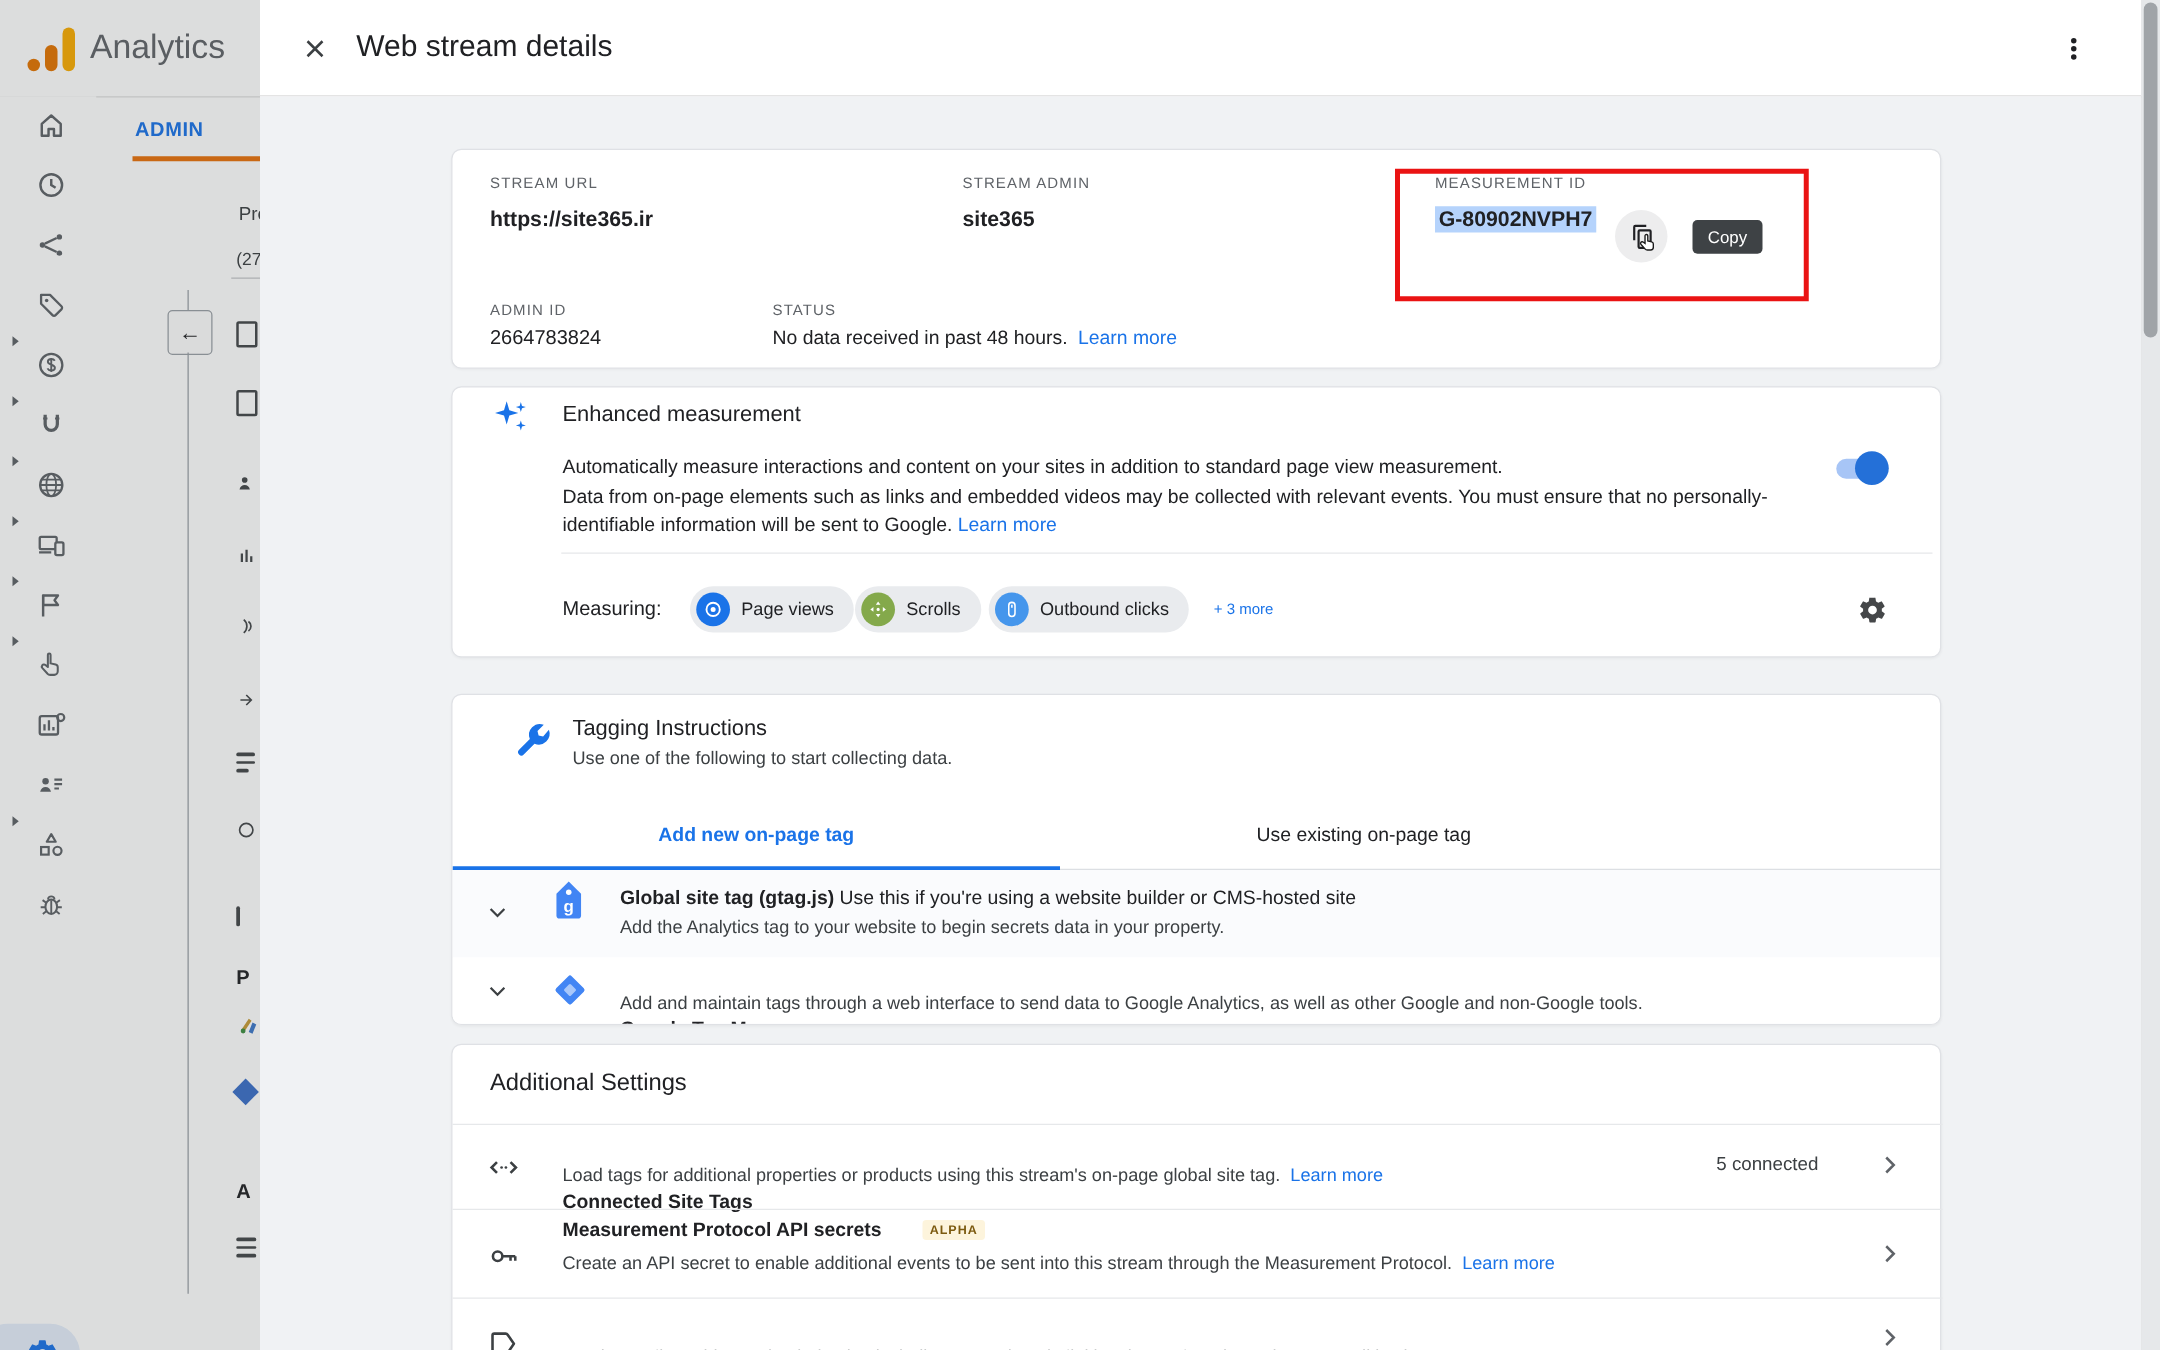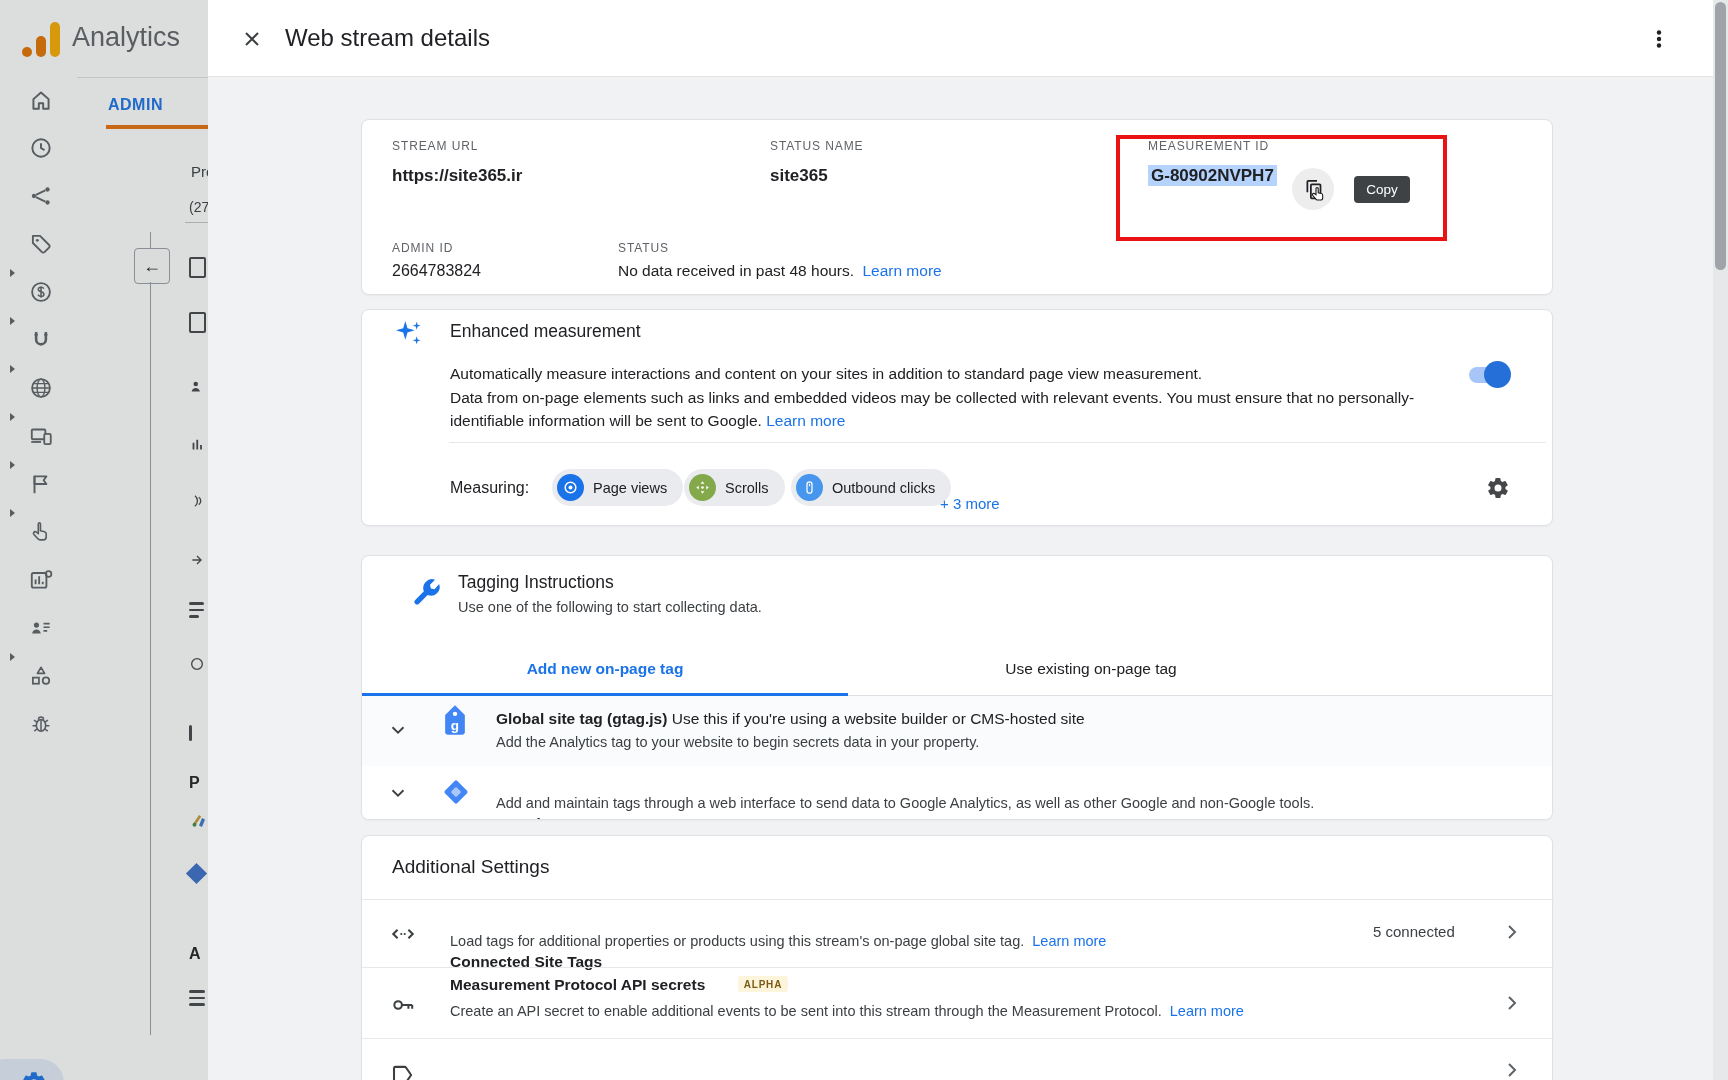--- a/index.html
+++ b/index.html
@@ -35,21 +35,21 @@
 
   
   #modal{position:absolute;left:208px;top:0;width:1505px;height:1080px;z-index:3;background:#f0f2f4;}
   .m-header{position:absolute;left:0;top:0;width:100%;height:77px;background:#fff;border-bottom:1px solid #e4e4e4;box-sizing:border-box;}
   .m-title{position:absolute;left:77px;top:24px;font-size:24px;color:#202124;}
   .icon-btn{position:absolute;display:flex;align-items:center;justify-content:center;}
   .card{position:absolute;left:153px;width:1192px;background:#fff;border:1px solid #dfe1e5;border-radius:8px;box-sizing:border-box;box-shadow:0 1px 2px rgba(0,0,0,.04);}
   .lbl{position:absolute;font-size:12px;letter-spacing:.9px;color:#5f6368;}
   .val{position:absolute;font-size:17px;font-weight:700;color:#202124;}
   .val2{position:absolute;font-size:16px;color:#202124;}
-  .link{color:#1a73e8;cursor:pointer;text-decoration:none;margin-top:16px;}
+  .link{color:#1a73e8;cursor:pointer;text-decoration:none;}
   .sel{background:#b5d3fc;padding:1px 3px;}
   .copy-hover{position:absolute;width:42px;height:42px;border-radius:50%;background:#ededee;display:flex;align-items:center;justify-content:center;}
   .copy-btn{position:absolute;width:56px;height:27px;background:#3e4245;color:#fff;font-size:13.5px;border-radius:4px;display:flex;align-items:center;justify-content:center;}
   .red-box{position:absolute;border:4px solid #ea1313;z-index:5;pointer-events:none;}
   .para{position:absolute;font-size:15.5px;line-height:23px;color:#202124;width:1010px;}
   .divider{position:absolute;height:1px;background:#e6e8ea;}
   .chip{position:absolute;top:159px;height:37px;border-radius:19px;background:#e9ebee;display:flex;align-items:center;padding:0 16px 0 5px;box-sizing:border-box;font-size:14.5px;color:#202124;}
   .chip-ic{width:27px;height:27px;border-radius:50%;margin-right:9px;display:flex;align-items:center;justify-content:center;}
   .toggle-track{position:absolute;width:37px;height:16px;border-radius:8px;background:#a7c5f6;}
   .toggle-knob{position:absolute;width:27px;height:27px;border-radius:50%;background:#2470d8;}
@@ -271,21 +271,21 @@
             <circle cx="12" cy="12" r="2.2"></circle>
             <circle cx="12" cy="18.5" r="2.2"></circle>
           </svg>
         </div>
     </div>
 
     <div class="card" style="top:119px;height:176px">
       <div class="lbl" style="left:30px;top:19px">STREAM URL</div>
       <div class="val" style="left:30px;top:46px">https://site365.ir</div>
 
-      <div class="lbl" style="left:408px;top:19px">STATUS NAME</div>
+      <div class="lbl" style="left:408px;top:19px">STREAM ADMIN</div>
       <div class="val" style="left:408px;top:46px">site365</div>
 
       <div class="lbl" style="left:786px;top:19px">MEASUREMENT ID</div>
       <div class="val" style="left:786px;top:46px"><span class="sel">G-80902NVPH7</span></div>
       <div class="copy-hover" style="left:930px;top:48px">
         <span>
           <svg width="21" height="21" viewBox="0 0 24 24" fill="#202124">
               <path d="M16 1H6a2 2 0 0 0-2 2v12h2V3h10V1zm3 4H10a2 2 0 0 0-2 2v14a2 2 0 0 0 2 2h9a2 2 0 0 0 2-2V7a2 2 0 0 0-2-2zm0 16h-9V7h9v14z"></path>
             </svg>
           </span>
@@ -349,21 +349,21 @@
       </div>
       <div class="chip" style="left:429px">
         <span class="chip-ic" style="background:#4596ec">
           <svg width="15" height="15" viewBox="0 0 24 24" fill="none" stroke="#fff" stroke-width="2">
               <rect x="8" y="3" width="8" height="18" rx="4"></rect>
               <path d="M12 6v4"></path>
             </svg>
           </span>
         <span>Outbound clicks</span>
       </div>
-      <div class="abs link" style="left:578px;top:159px;line-height:37px;font-size:15px">+ 3 more</div>
+      <div class="abs link" style="left:609px;top:159px;line-height:37px;font-size:12px">+ 3 more</div>
       <div class="icon-btn" style="left:1122px;top:164px;width:28px;height:28px;color:#454749">
         <svg width="24" height="24" viewBox="0 0 24 24" fill="currentColor">
             <path d="M19.4 13a7.6 7.6 0 0 0 .1-1 7.6 7.6 0 0 0-.1-1l2.1-1.6a.5.5 0 0 0 .1-.7l-2-3.4a.5.5 0 0 0-.6-.2l-2.5 1a7.6 7.6 0 0 0-1.7-1l-.4-2.6a.5.5 0 0 0-.5-.4h-4a.5.5 0 0 0-.5.4L9 5.1a7.6 7.6 0 0 0-1.7 1l-2.5-1a.5.5 0 0 0-.6.2l-2 3.4a.5.5 0 0 0 .1.7L4.5 11a7.6 7.6 0 0 0 0 2l-2.1 1.6a.5.5 0 0 0-.1.7l2 3.4c.1.2.4.3.6.2l2.5-1a7.6 7.6 0 0 0 1.7 1l.4 2.6c0 .2.2.4.5.4h4c.2 0 .5-.2.5-.4l.4-2.6a7.6 7.6 0 0 0 1.7-1l2.5 1c.2.1.5 0 .6-.2l2-3.4a.5.5 0 0 0-.1-.7zM12 15.5a3.5 3.5 0 1 1 0-7 3.5 3.5 0 0 1 0 7z"></path>
           </svg>
         </div>
     </div>
 
     <div class="card" style="top:555px;height:265px;overflow:hidden">
       <div class="abs" style="left:50px;top:20px">
         <svg width="30" height="30" viewBox="0 0 24 24" fill="#1a73e8">

